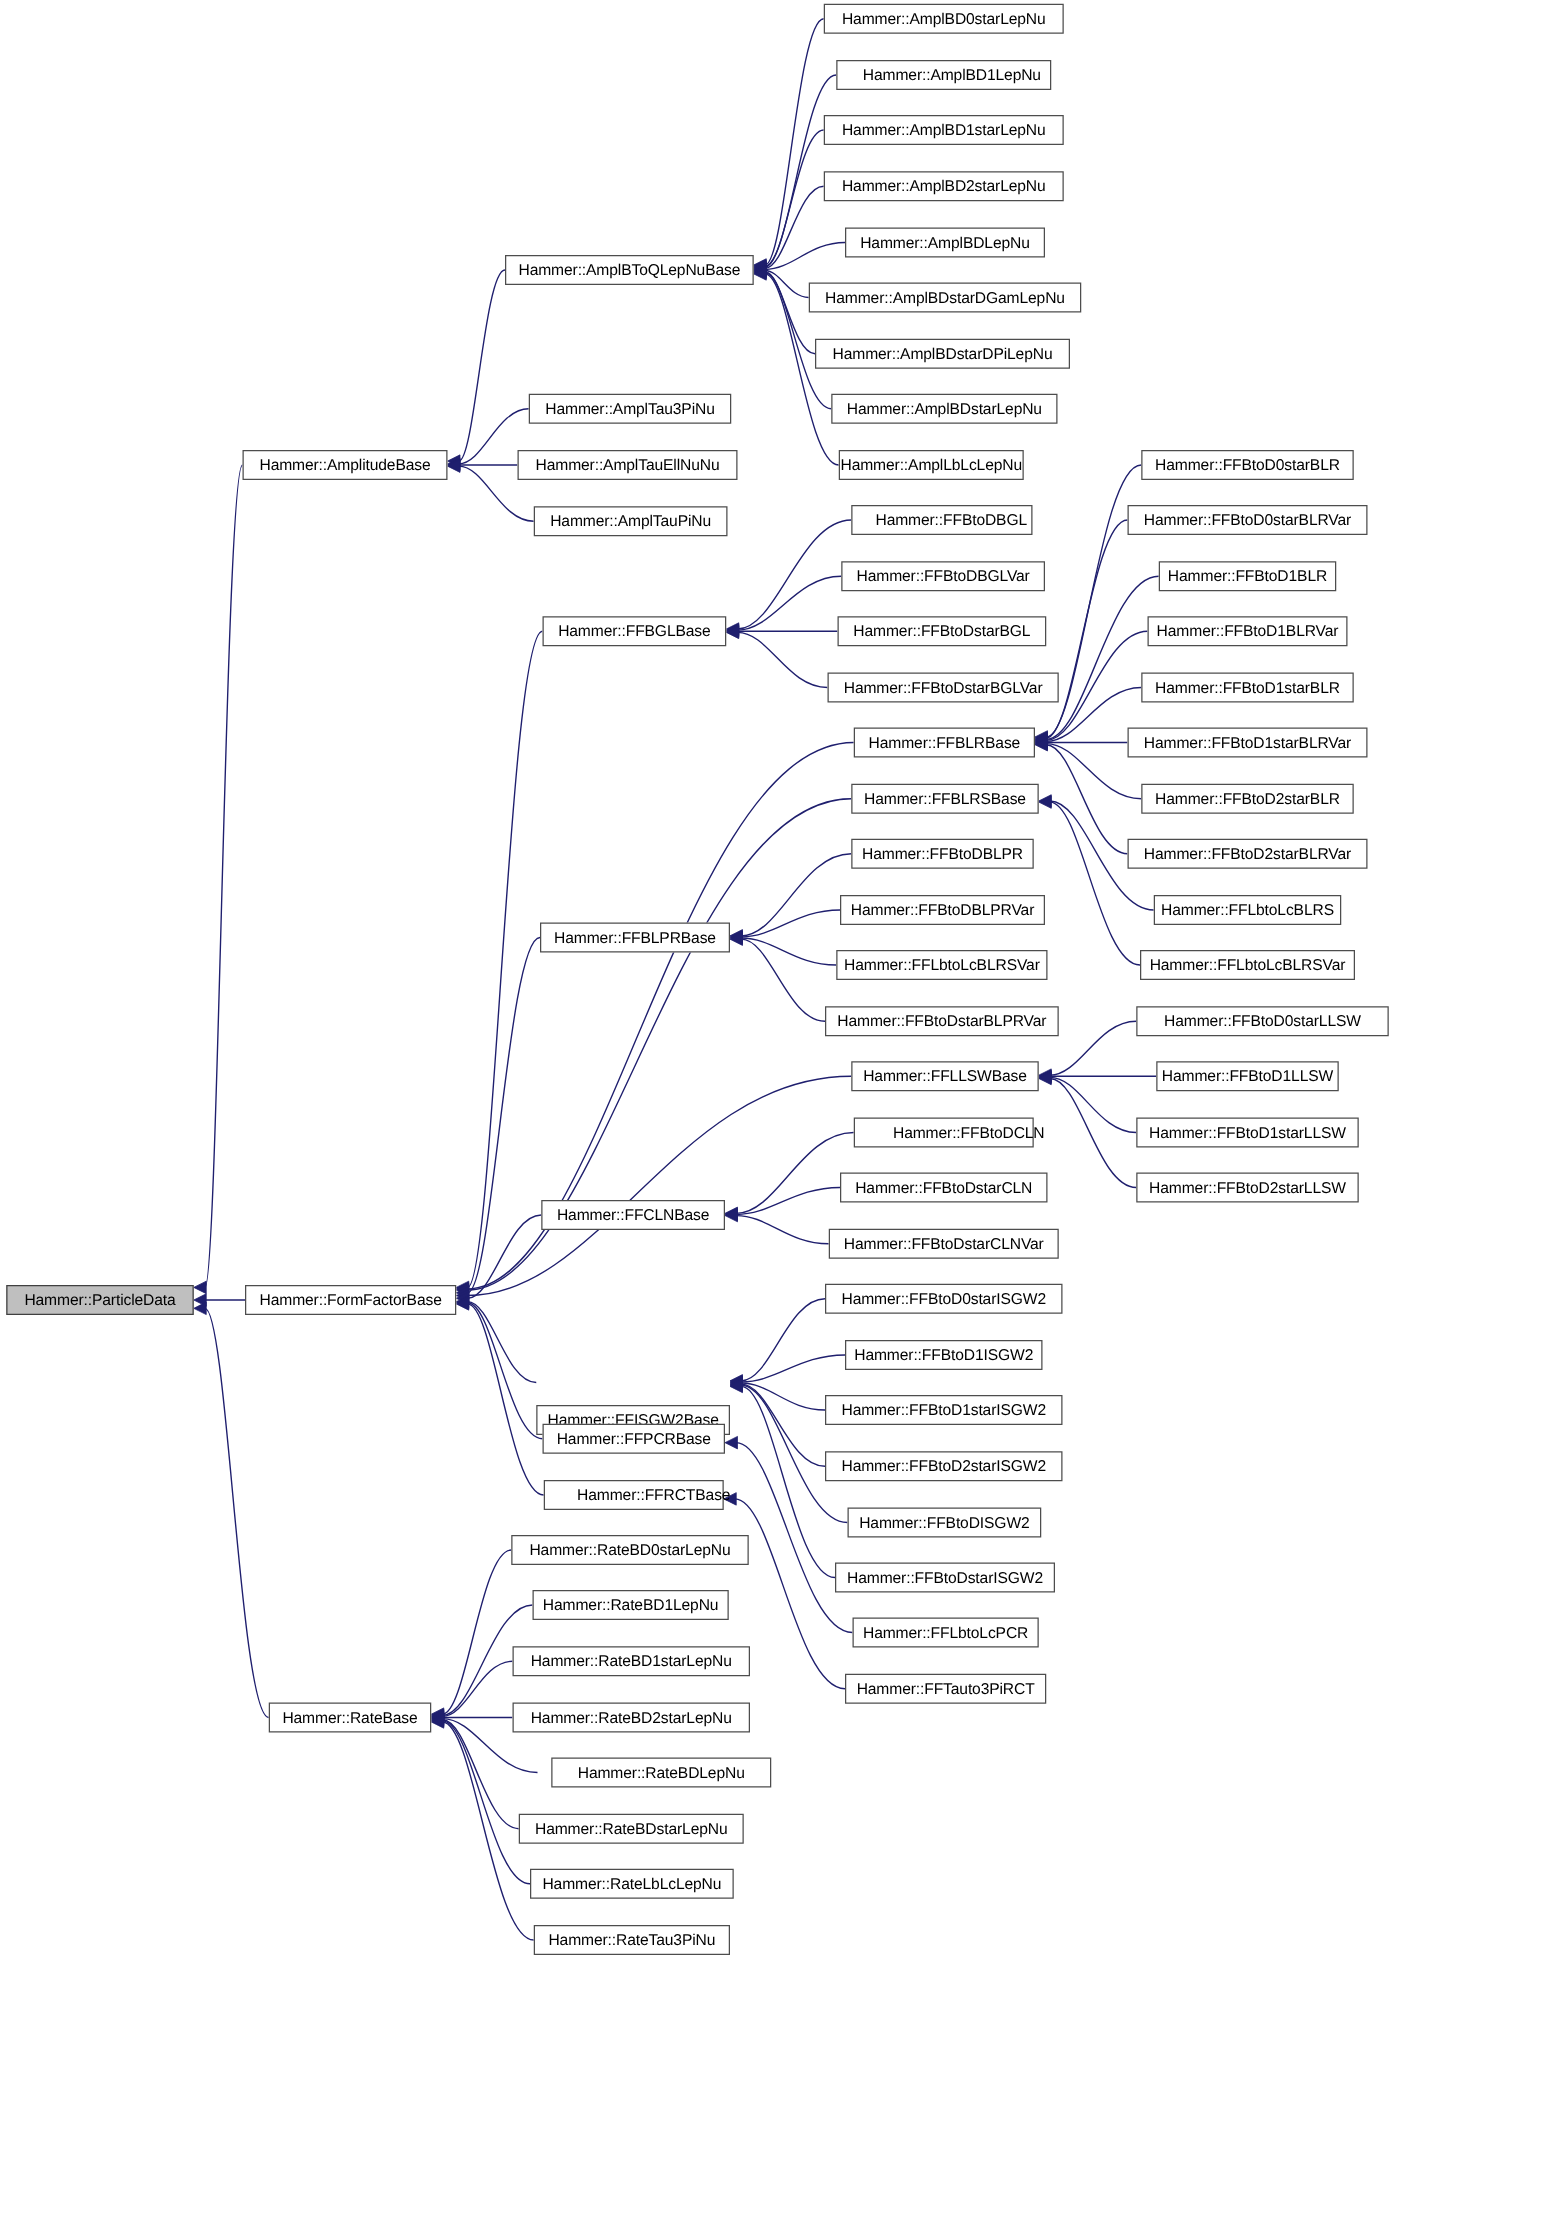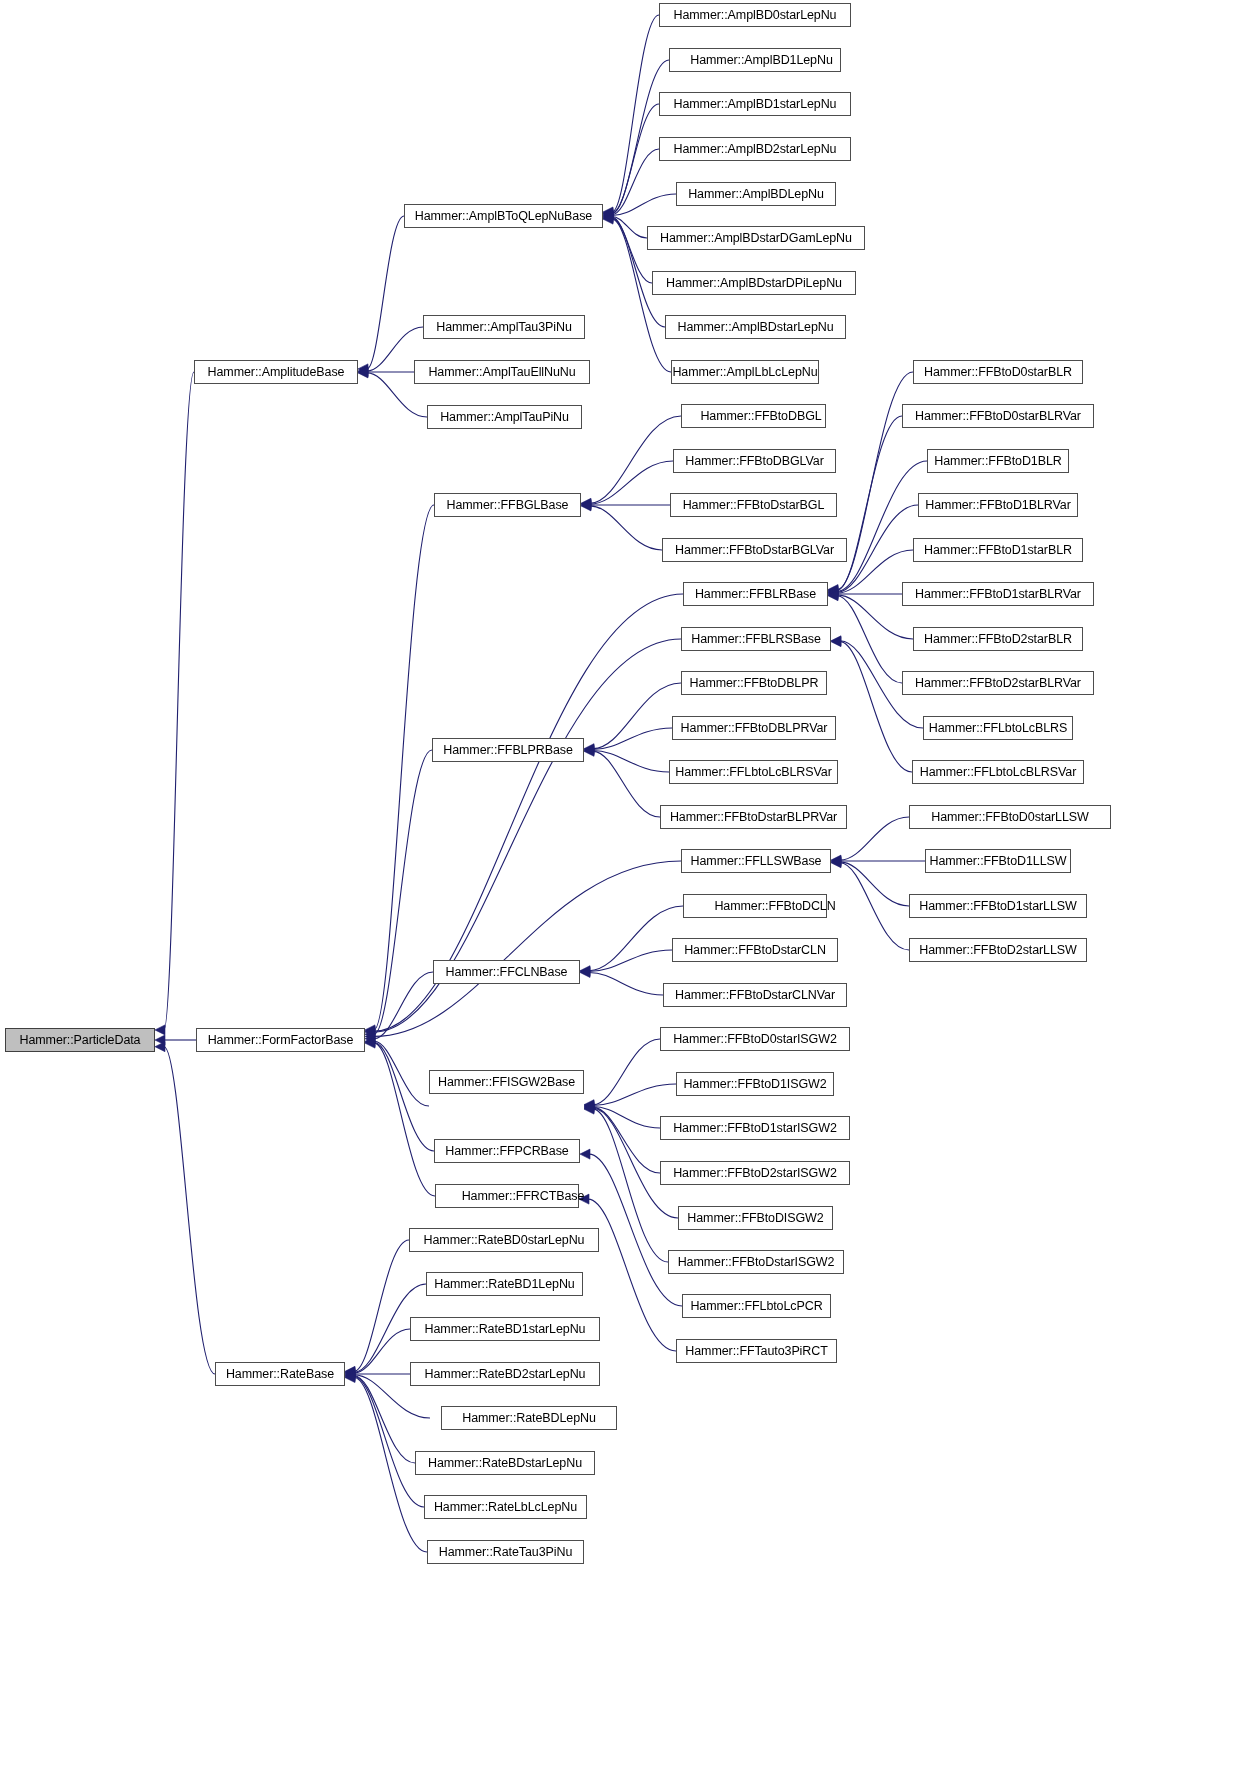--- a/index.html
+++ b/index.html
@@ -208,21 +208,21 @@
       <div class="node" style="left: 660px; top: 805px; width: 187px;">Hammer::FFBtoDstarBLPRVar</div>
       <div class="node" style="left: 681px; top: 849px; width: 150px;">Hammer::FFLLSWBase</div>
       <div class="node" style="left: 909px; top: 805px; width: 202px;">Hammer::FFBtoD0starLLSW</div>
       <div class="node" style="left: 925px; top: 849px; width: 146px;">Hammer::FFBtoD1LLSW</div>
       <div class="node" style="left: 909px; top: 894px; width: 178px;">Hammer::FFBtoD1starLLSW</div>
       <div class="node" style="left: 909px; top: 938px; width: 178px;">Hammer::FFBtoD2starLLSW</div>
       <div class="node" style="left: 433px; top: 960px; width: 147px;">Hammer::FFCLNBase</div>
       <div class="node" style="left: 683px; top: 894px; width: 144px; padding-left: 40px;">Hammer::FFBtoDCLN</div>
       <div class="node" style="left: 672px; top: 938px; width: 166px;">Hammer::FFBtoDstarCLN</div>
       <div class="node" style="left: 663px; top: 983px; width: 184px;">Hammer::FFBtoDstarCLNVar</div>
-      <div class="node" style="left: 429px; top: 1070px; width: 155px;">Hammer::FFISGW2Base</div>
+      <div class="node" style="left: 429px; top: 1124px; width: 155px;">Hammer::FFISGW2Base</div>
       <div class="node" style="left: 660px; top: 1027px; width: 190px;">Hammer::FFBtoD0starISGW2</div>
       <div class="node" style="left: 676px; top: 1072px; width: 158px;">Hammer::FFBtoD1ISGW2</div>
       <div class="node" style="left: 660px; top: 1116px; width: 190px;">Hammer::FFBtoD1starISGW2</div>
       <div class="node" style="left: 660px; top: 1161px; width: 190px;">Hammer::FFBtoD2starISGW2</div>
       <div class="node" style="left: 678px; top: 1206px; width: 155px;">Hammer::FFBtoDISGW2</div>
       <div class="node" style="left: 668px; top: 1250px; width: 176px;">Hammer::FFBtoDstarISGW2</div>
       <div class="node" style="left: 434px; top: 1139px; width: 146px;">Hammer::FFPCRBase</div>
       <div class="node" style="left: 682px; top: 1294px; width: 149px;">Hammer::FFLbtoLcPCR</div>
       <div class="node" style="left: 435px; top: 1184px; width: 144px; padding-left: 32px;">Hammer::FFRCTBase</div>
       <div class="node" style="left: 676px; top: 1339px; width: 161px;">Hammer::FFTauto3PiRCT</div>

